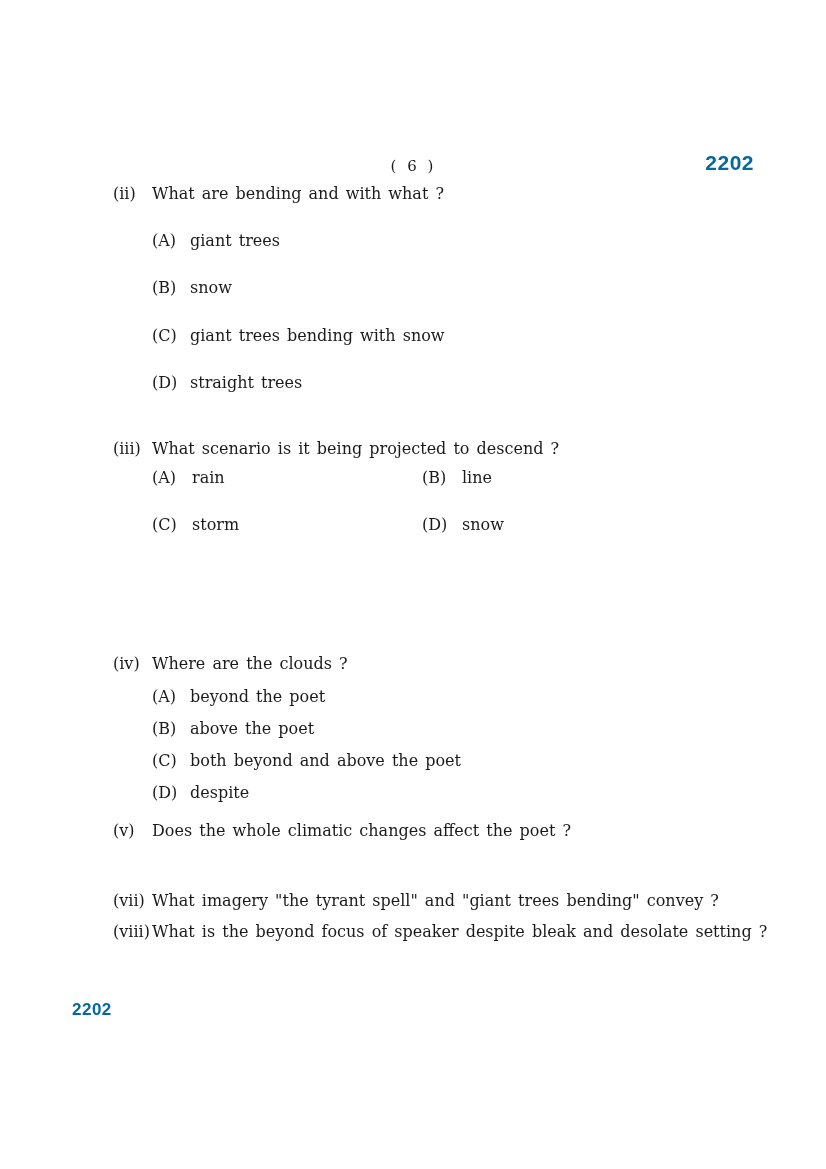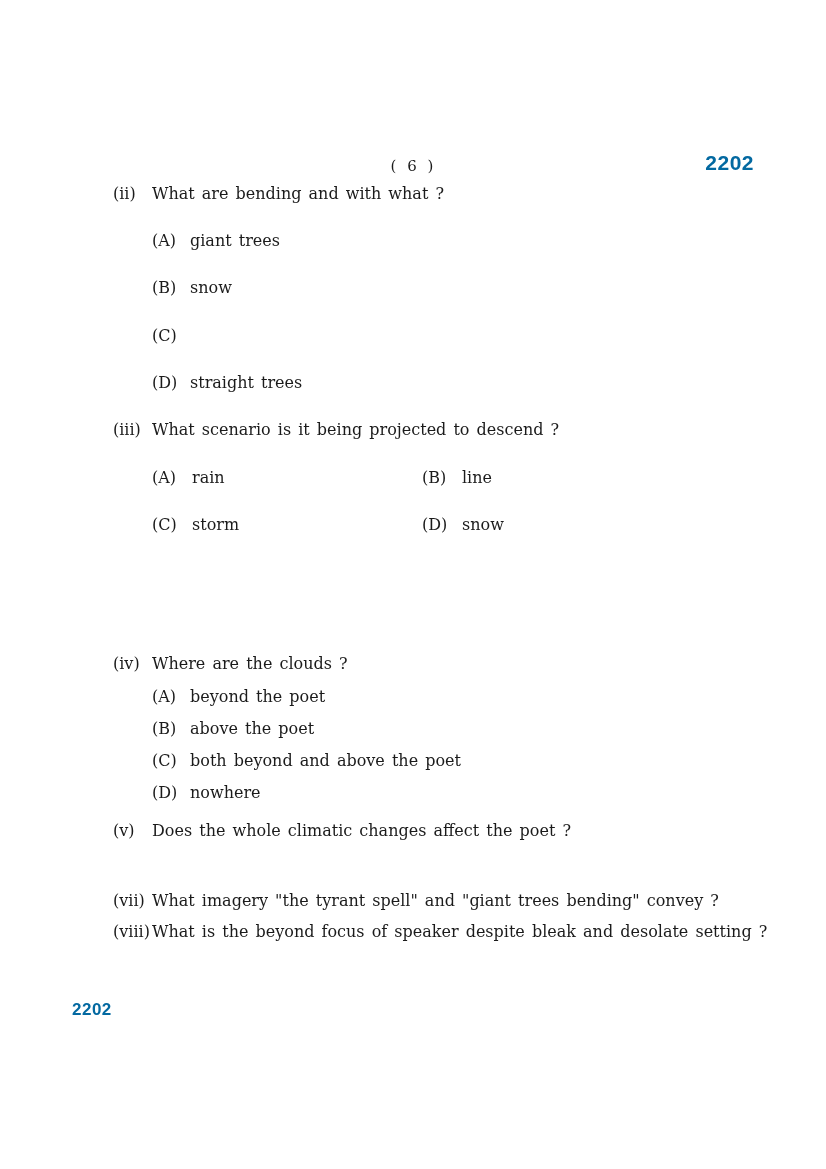--- a/index.html
+++ b/index.html
@@ -98,27 +98,28 @@
   <div class="line opt" style="top:231px">
     <span class="olabel">(A)</span>
     <span>giant trees</span>
   </div>
   <div class="line opt" style="top:278px">
     <span class="olabel">(B)</span>
     <span>snow</span>
   </div>
   <div class="line opt" style="top:326px">
     <span class="olabel">(C)</span>
+    <span>giant trees bending with snow</span>
   </div>
   <div class="line opt" style="top:373px">
     <span class="olabel">(D)</span>
     <span>straight trees</span>
   </div>
 
-  <div class="line q" style="top:420px">
+  <div class="line q" style="top:439px">
     <span class="qlabel">(iii)</span>
     <span>What scenario is it being projected to descend ?</span>
   </div>
   <div class="line opt2" style="top:468px">
     <span class="cell c1">
       <span class="olabel">(A)</span>
       <span>rain</span>
     </span>
     <span class="cell c2">
       <span class="olabel">(B)</span>
@@ -147,21 +148,21 @@
   <div class="line opt" style="top:719px">
     <span class="olabel">(B)</span>
     <span>above the poet</span>
   </div>
   <div class="line opt" style="top:751px">
     <span class="olabel">(C)</span>
     <span>both beyond and above the poet</span>
   </div>
   <div class="line opt" style="top:783px">
     <span class="olabel">(D)</span>
-    <span>nowhere</span>
+    <span>despite</span>
   </div>
 
   <div class="line q" style="top:821px">
     <span class="qlabel">(v)</span>
     <span>Does the whole climatic changes affect the poet ?</span>
   </div>
 
 
   <div class="line q" style="top:891px">
     <span class="qlabel">(vii)</span>

